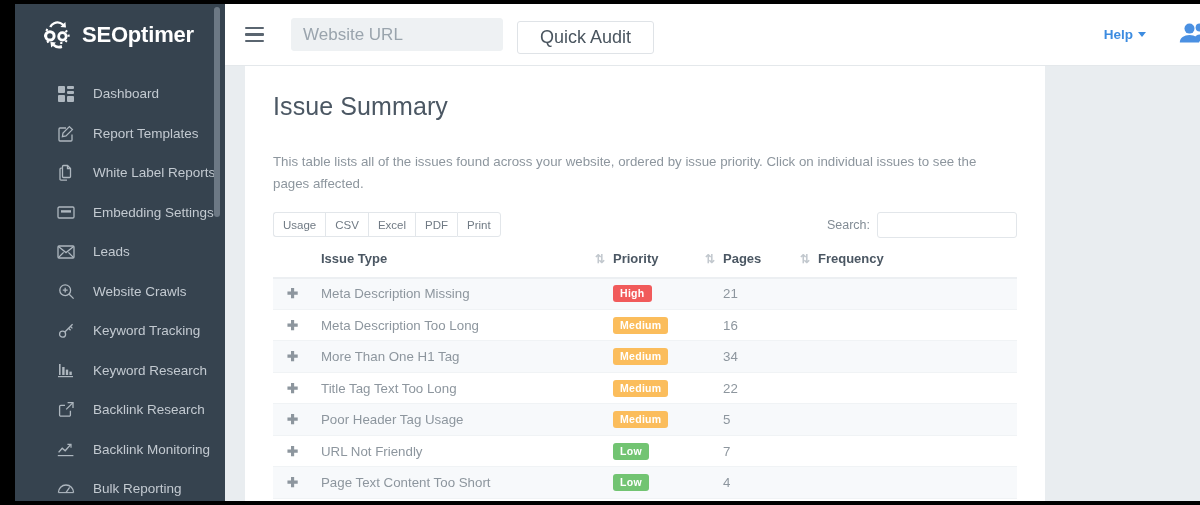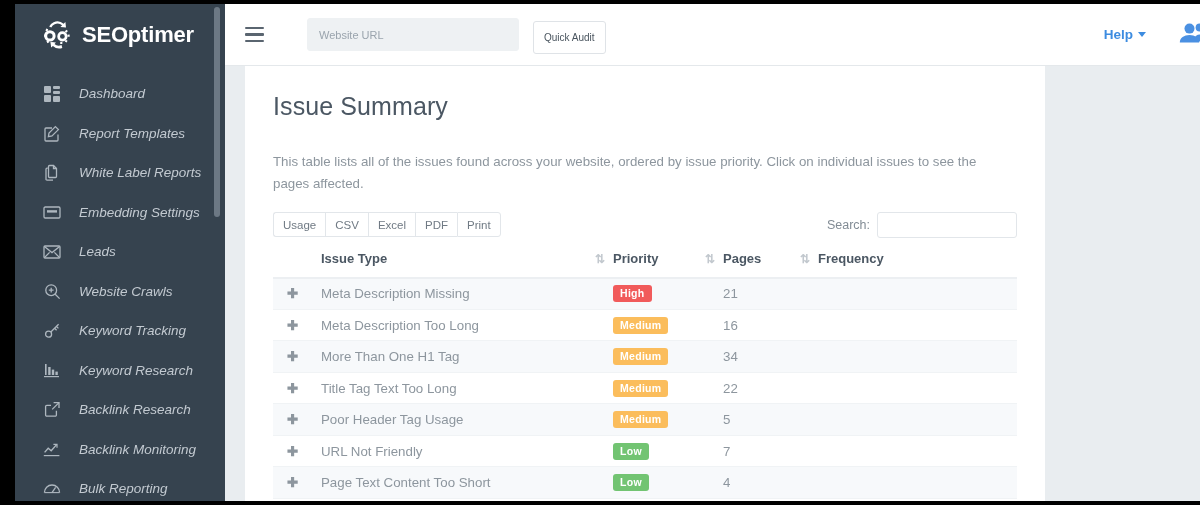--- a/index.html
+++ b/index.html
@@ -35,23 +35,22 @@
     font-size: 22px;
     font-weight: bold;
     letter-spacing: -0.2px;
     margin-left: 7px;
     white-space: nowrap;
   }
   .nav { padding-top: 8px; }
   .nav-item {
     display: flex; align-items: center;
     height: 39.5px;
-    padding-left: 27px;
-    cursor: pointer;
-    font-style: italic;
+    padding-left: 41px;
+    cursor: pointer;
   }
   .nav-icon {
     width: 20px; height: 20px; flex: 0 0 20px;
     display: flex; align-items: center; justify-content: center;
     color: #aeb7bf;
   }
   .nav-icon svg { display: block; }
   .nav-label {
     margin-left: 17px;
     color: #c3cad1;
@@ -83,41 +82,41 @@
     display: flex; flex-direction: column;
     align-items: center; justify-content: center;
     gap: 4px;
     cursor: pointer;
   }
   .hamburger i {
     display: block; width: 19px; height: 2.5px;
     background: #5a6570; border-radius: 1px;
   }
   .url-input {
-    margin-left: 38px;
+    margin-left: 22px;
     width: 212px; height: 33px;
     background: #eef1f3;
     border: 1px solid #eef1f3;
     border-radius: 3px;
     padding: 0 11px;
     font-family: "Liberation Sans", sans-serif;
-    font-size: 11px;
+    font-size: 17px;
     color: #555f69;
     outline: none;
   }
   .url-input::placeholder { color: #9aa4ad; }
   .quick-audit {
     margin-left: 14px;
     height: 33px;
-    padding: 0 10px;
+    padding: 0 22px;
     background: #ffffff;
     border: 1px solid #dfe3e7;
     border-radius: 3px;
     font-family: "Liberation Sans", sans-serif;
-    font-size: 10px;
+    font-size: 18px;
     color: #4a555f;
     cursor: pointer;
     margin-top: 6px;
   }
   .topbar-right {
     margin-left: auto;
     display: flex; align-items: center;
   }
   .help-link {
     color: #3d8ce0;

